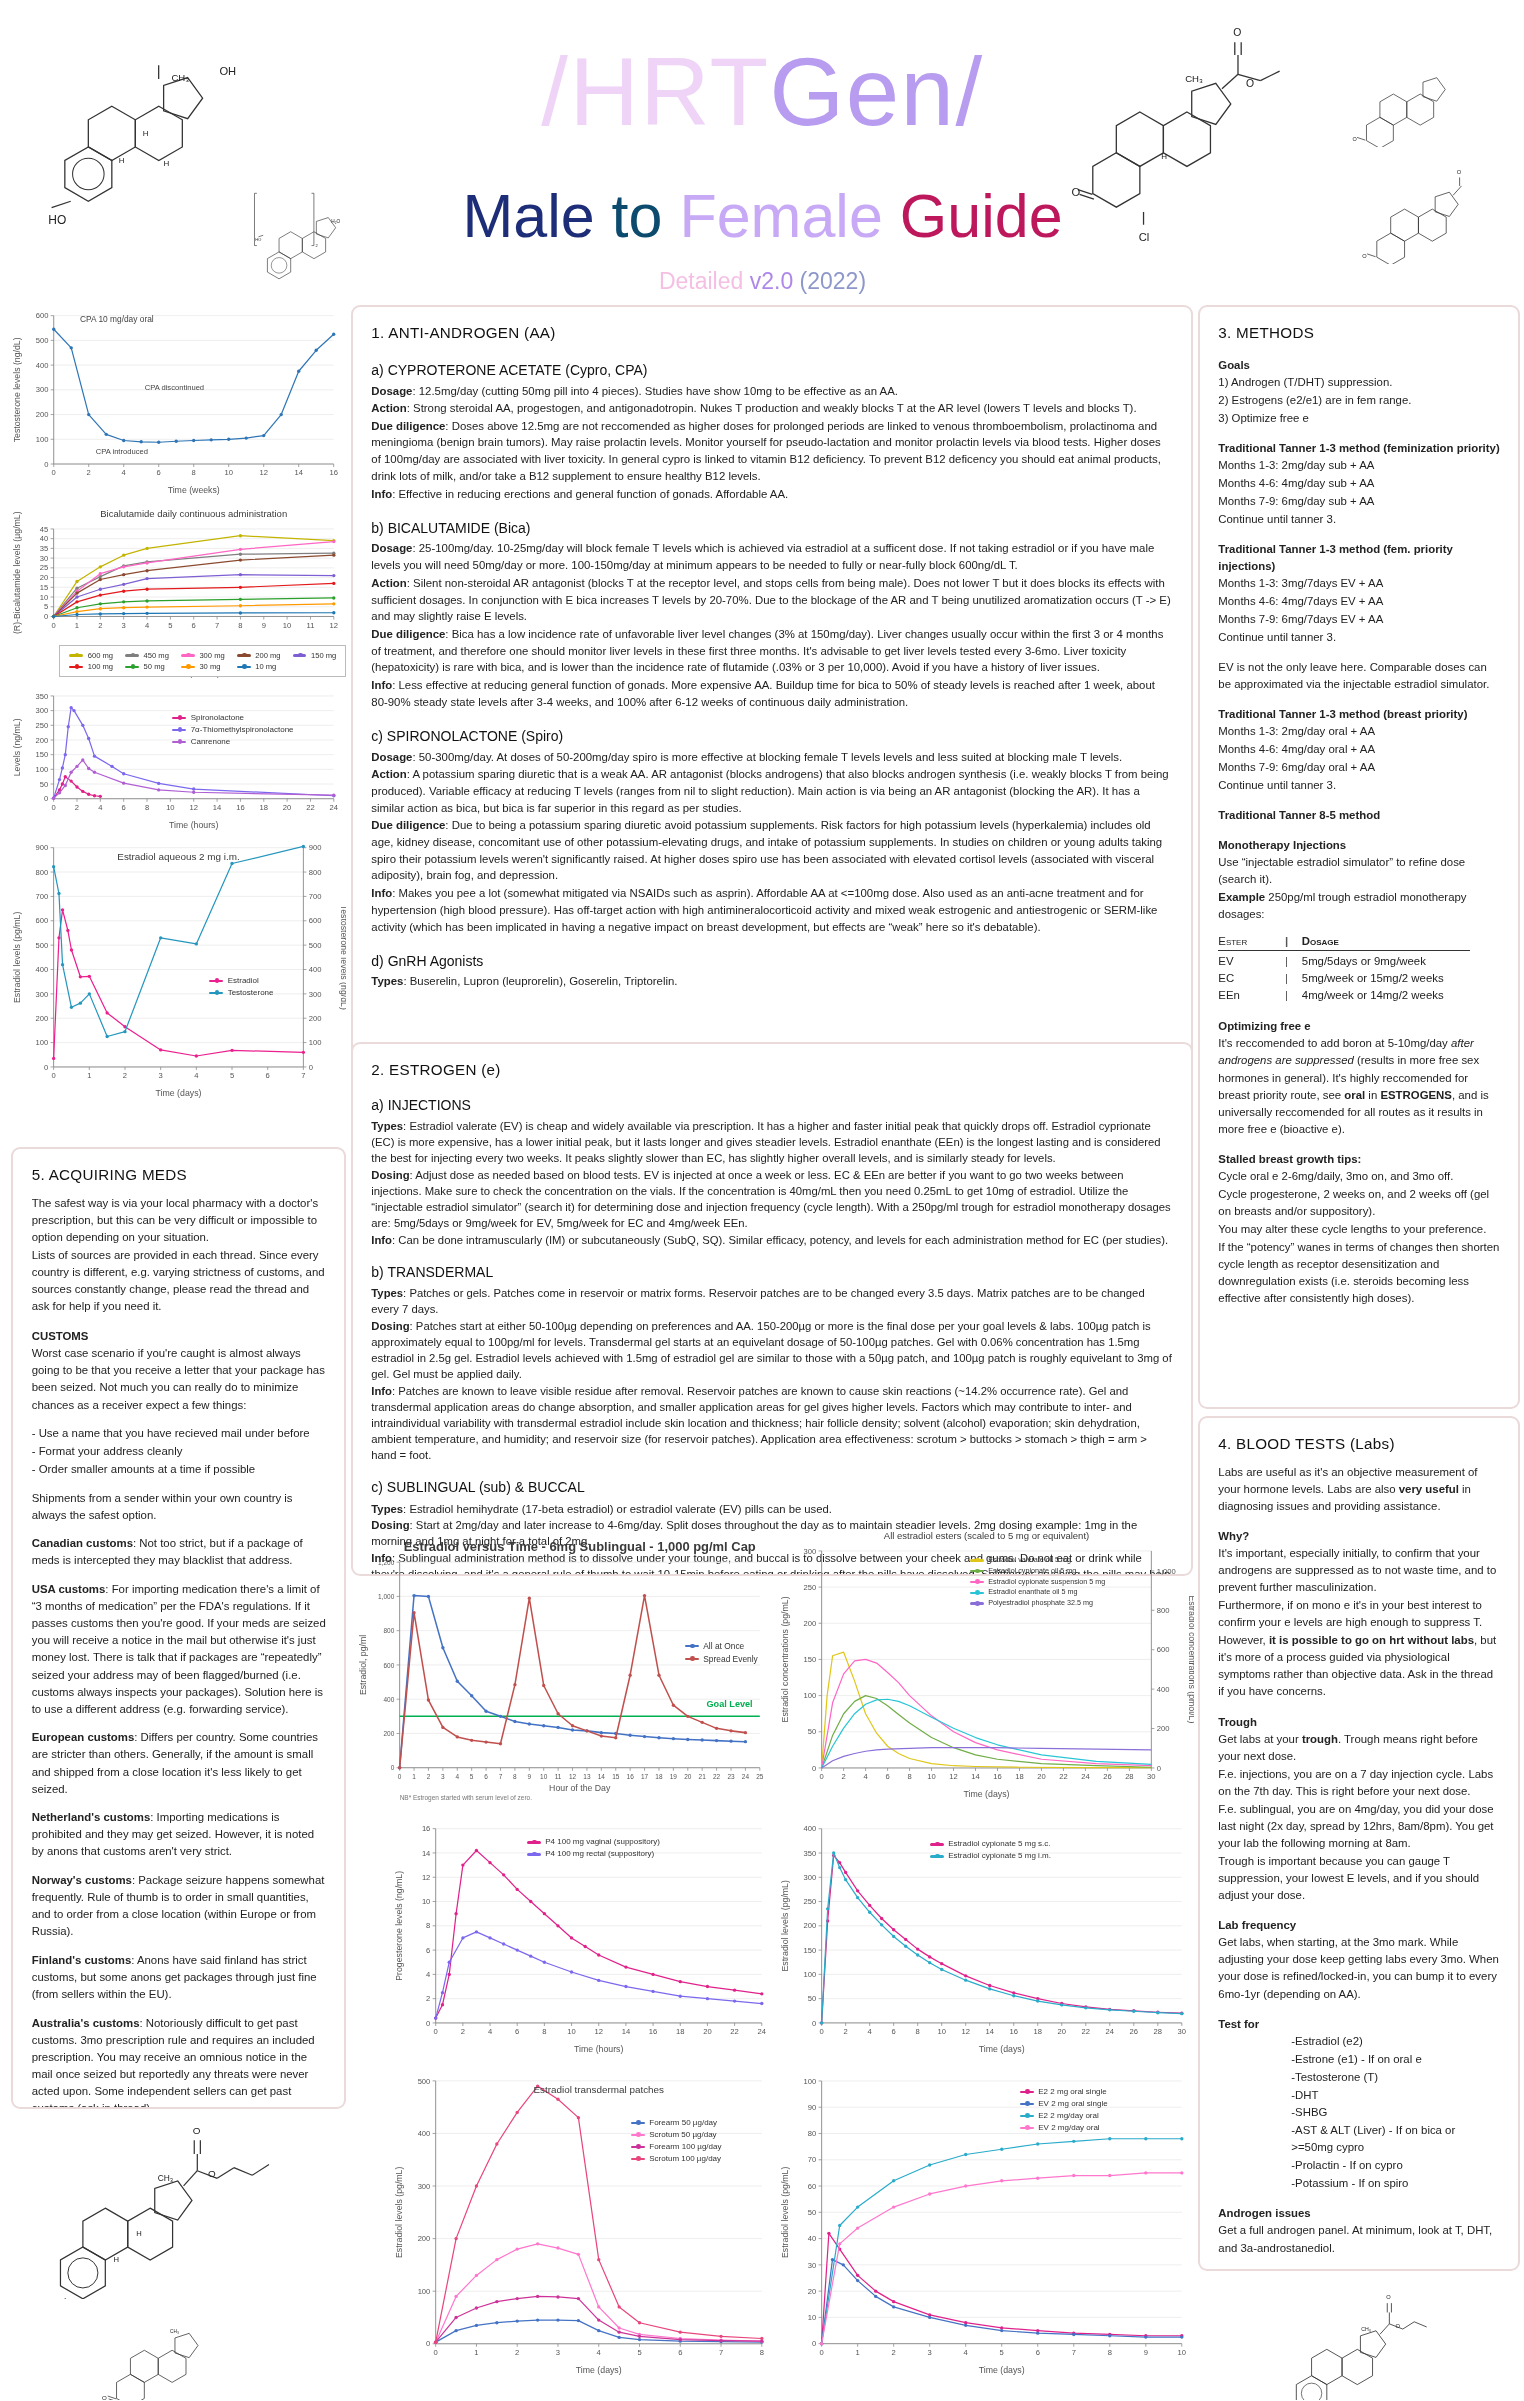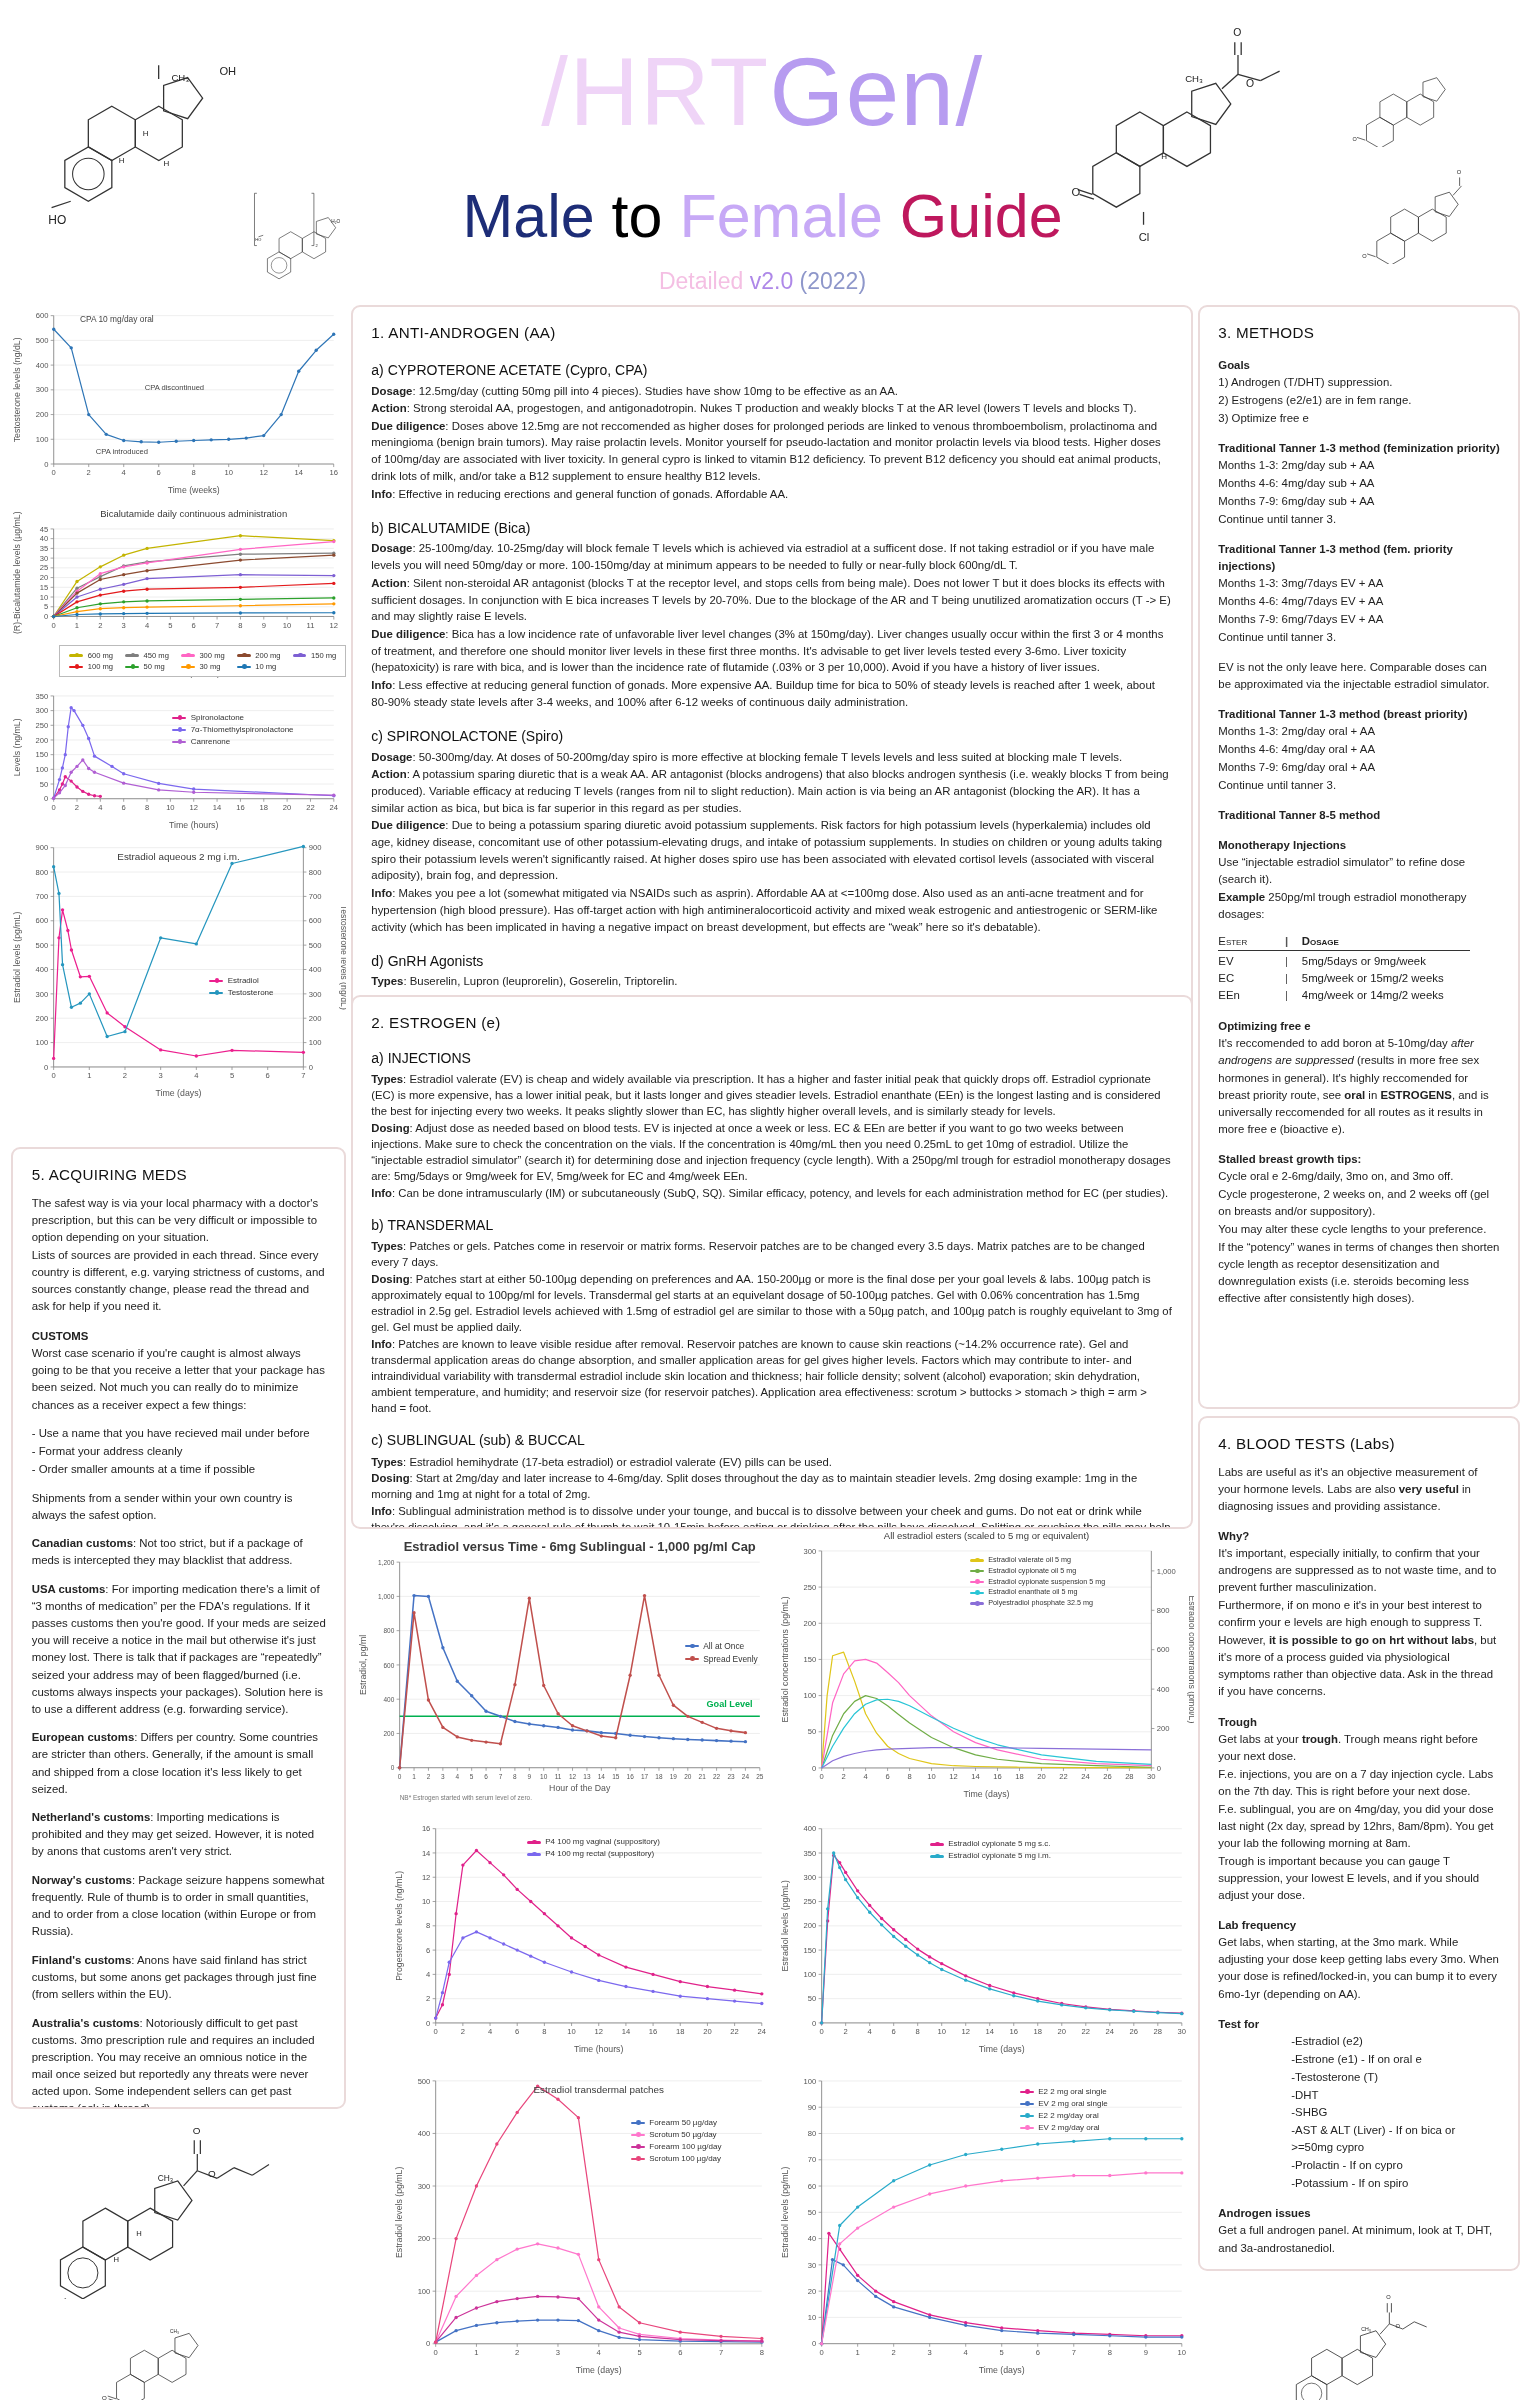--- a/index.html
+++ b/index.html
@@ -119,21 +119,21 @@
           <line x1="32" y1="212" x2="14" y2="206" stroke="#333" stroke-width="1.6"></line>
           <line x1="196" y1="82" x2="214" y2="62" stroke="#333" stroke-width="1.6"></line>
           <line x1="210" y1="62" x2="210" y2="44" stroke="#333" stroke-width="1.6"></line>
           <text x="4" y="214" font-size="12" fill="#222" font-family="Liberation Sans,sans-serif">O</text>
           <text x="204" y="36" font-size="12" fill="#222" font-family="Liberation Sans,sans-serif">O</text>
         </g>
       </svg>
     </div>
 
   <div class="abs" id="main-title"><span style="color: rgb(239, 212, 247);">/HRT</span><span style="color: rgb(183, 156, 240);">Gen/</span></div>
-  <div class="abs" id="sub-title"><span style="color: rgb(29, 45, 119);">Male</span><span style="color: #000000; margin-top: 32px;"> to </span><span style="color: rgb(199, 169, 246);">Female</span><span style="color: #be185d;"> Guide</span></div>
+  <div class="abs" id="sub-title"><span style="color: rgb(29, 45, 119);">Male</span><span style="color: #0c4a6e; margin-top: 32px;"> to </span><span style="color: rgb(199, 169, 246);">Female</span><span style="color: #be185d;"> Guide</span></div>
   <div class="abs" id="version-line"><span style="color: rgb(244, 191, 227);">Detailed </span><span style="color: rgb(174, 136, 232);">v2.0 </span><span style="color: rgb(142, 151, 202);">(2022)</span></div>
 
   <div class="chart" id="chart-cpa" style="left:11.4px;top:305px;width:335px;height:194px;">
       <svg width="335" height="194" viewBox="0 0 440 255">
         <line x1="56" y1="209" x2="424" y2="209" stroke="#e9e9e9" stroke-width="1"></line>
         <line x1="56" y1="176.5" x2="424" y2="176.5" stroke="#e9e9e9" stroke-width="1"></line>
         <line x1="56" y1="144" x2="424" y2="144" stroke="#e9e9e9" stroke-width="1"></line>
         <line x1="56" y1="111.5" x2="424" y2="111.5" stroke="#e9e9e9" stroke-width="1"></line>
         <line x1="56" y1="79" x2="424" y2="79" stroke="#e9e9e9" stroke-width="1"></line>
         <line x1="56" y1="46.5" x2="424" y2="46.5" stroke="#e9e9e9" stroke-width="1"></line>
@@ -612,21 +612,21 @@
       <p class="bp"><b>Due diligence</b>: Bica has a low incidence rate of unfavorable liver level changes (3% at 150mg/day). Liver changes usually occur within the first 3 or 4 months of treatment, and therefore one should monitor liver levels in these first three months. It's advisable to get liver levels tested every 3-6mo. Liver toxicity (hepatoxicity) is rare with bica, and is lower than the incidence rate of flutamide (.03% or 3 per 10,000). Avoid if you have a history of liver issues.</p>
       <p class="bp"><b>Info</b>: Less effective at reducing general function of gonads. More expensive AA. Buildup time for bica to 50% of steady levels is reached after 1 week, about 80-90% steady state levels after 3-4 weeks, and 100% after 6-12 weeks of continuous daily administration.</p>
       <div class="bh2">c) SPIRONOLACTONE (Spiro)</div>
       <p class="bp"><b>Dosage</b>: 50-300mg/day. At doses of 50-200mg/day spiro is more effective at blocking female T levels levels and less suited at blocking male T levels.</p>
       <p class="bp"><b>Action</b>: A potassium sparing diuretic that is a weak AA. AR antagonist (blocks androgens) that also blocks androgen synthesis (i.e. weakly blocks T from being produced). Variable efficacy at reducing T levels (ranges from nil to slight reduction). Main action is via being an AR antagonist (blocking the AR). It has a similar action as bica, but bica is far superior in this regard as per studies.</p>
       <p class="bp"><b>Due diligence</b>: Due to being a potassium sparing diuretic avoid potassium supplements. Risk factors for high potassium levels (hyperkalemia) includes old age, kidney disease, concomitant use of other potassium-elevating drugs, and intake of potassium supplements. In studies on children or young adults taking spiro their potassium levels weren't significantly raised. At higher doses spiro use has been associated with elevated cortisol levels (associated with visceral adiposity), brain fog, and depression.</p>
       <p class="bp"><b>Info</b>: Makes you pee a lot (somewhat mitigated via NSAIDs such as asprin). Affordable AA at &lt;=100mg dose. Also used as an anti-acne treatment and for hypertension (high blood pressure). Has off-target action with high antimineralocorticoid activity and mixed weak estrogenic and antiestrogenic or SERM-like activity (which has been implicated in having a negative impact on breast development, but effects are “weak” here so it's debatable).</p>
       <div class="bh2">d) GnRH Agonists</div>
       <p class="bp"><b>Types</b>: Buserelin, Lupron (leuprorelin), Goserelin, Triptorelin.</p>
     </div>
-  <div class="box" id="box2" style="left:351px;top:995px;width:842px;height:534px;font-size:11.3px;line-height:1.42;">
+  <div class="box" id="box2" style="left:351px;top:1042px;width:842px;height:534px;font-size:11.3px;line-height:1.42;">
       <div class="bh1">2. ESTROGEN (e)</div>
       <div class="bh2">a) INJECTIONS</div>
       <p class="bp"><b>Types</b>: Estradiol valerate (EV) is cheap and widely available via prescription. It has a higher and faster initial peak that quickly drops off. Estradiol cyprionate (EC) is more expensive, has a lower initial peak, but it lasts longer and gives steadier levels. Estradiol enanthate (EEn) is the longest lasting and is considered the best for injecting every two weeks. It peaks slightly slower than EC, has slightly higher overall levels, and is similarly steady for levels.</p>
       <p class="bp"><b>Dosing</b>: Adjust dose as needed based on blood tests. EV is injected at once a week or less. EC &amp; EEn are better if you want to go two weeks between injections. Make sure to check the concentration on the vials. If the concentration is 40mg/mL then you need 0.25mL to get 10mg of estradiol. Utilize the “injectable estradiol simulator” (search it) for determining dose and injection frequency (cycle length). With a 250pg/ml trough for estradiol monotherapy dosages are: 5mg/5days or 9mg/week for EV, 5mg/week for EC and 4mg/week EEn.</p>
       <p class="bp"><b>Info</b>: Can be done intramuscularly (IM) or subcutaneously (SubQ, SQ). Similar efficacy, potency, and levels for each administration method for EC (per studies).</p>
       <div class="bh2">b) TRANSDERMAL</div>
       <p class="bp"><b>Types</b>: Patches or gels. Patches come in reservoir or matrix forms. Reservoir patches are to be changed every 3.5 days. Matrix patches are to be changed every 7 days.</p>
       <p class="bp"><b>Dosing</b>: Patches start at either 50-100µg depending on preferences and AA. 150-200µg or more is the final dose per your goal levels &amp; labs. 100µg patch is approximately equal to 100pg/ml for levels. Transdermal gel starts at an equivelant dosage of 50-100µg patches. Gel with 0.06% concentration has 1.5mg estradiol in 2.5g gel. Estradiol levels achieved with 1.5mg of estradiol gel are similar to those with a 50µg patch, and 100µg patch is roughly equivelant to 3mg of gel. Gel must be applied daily.</p>
       <p class="bp"><b>Info</b>: Patches are known to leave visible residue after removal. Reservoir patches are known to cause skin reactions (~14.2% occurrence rate). Gel and transdermal application areas do change absorption, and smaller application areas for gel gives higher levels. Factors which may contribute to inter- and intraindividual variability with transdermal estradiol include skin location and thickness; hair follicle density; solvent (alcohol) evaporation; skin dehydration, ambient temperature, and humidity; and reservoir size (for reservoir patches). Application area effectiveness: scrotum &gt; buttocks &gt; stomach &gt; thigh = arm &gt; hand = foot.</p>
       <div class="bh2">c) SUBLINGUAL (sub) &amp; BUCCAL</div>

